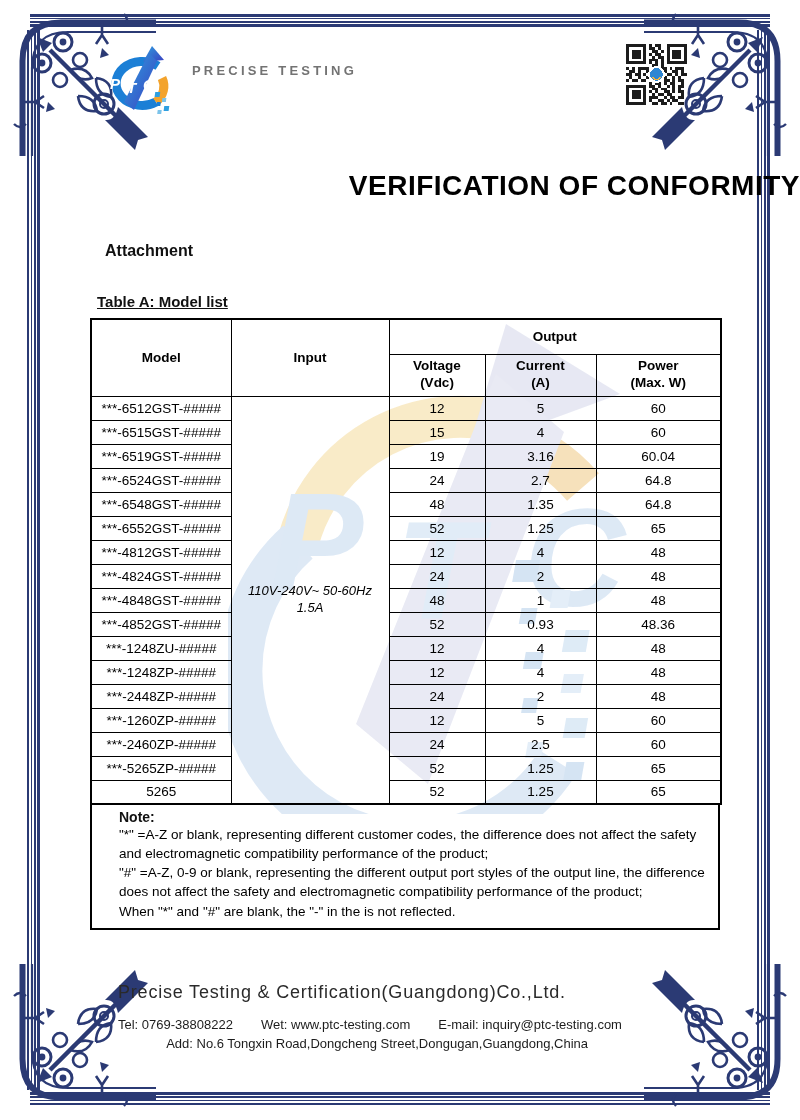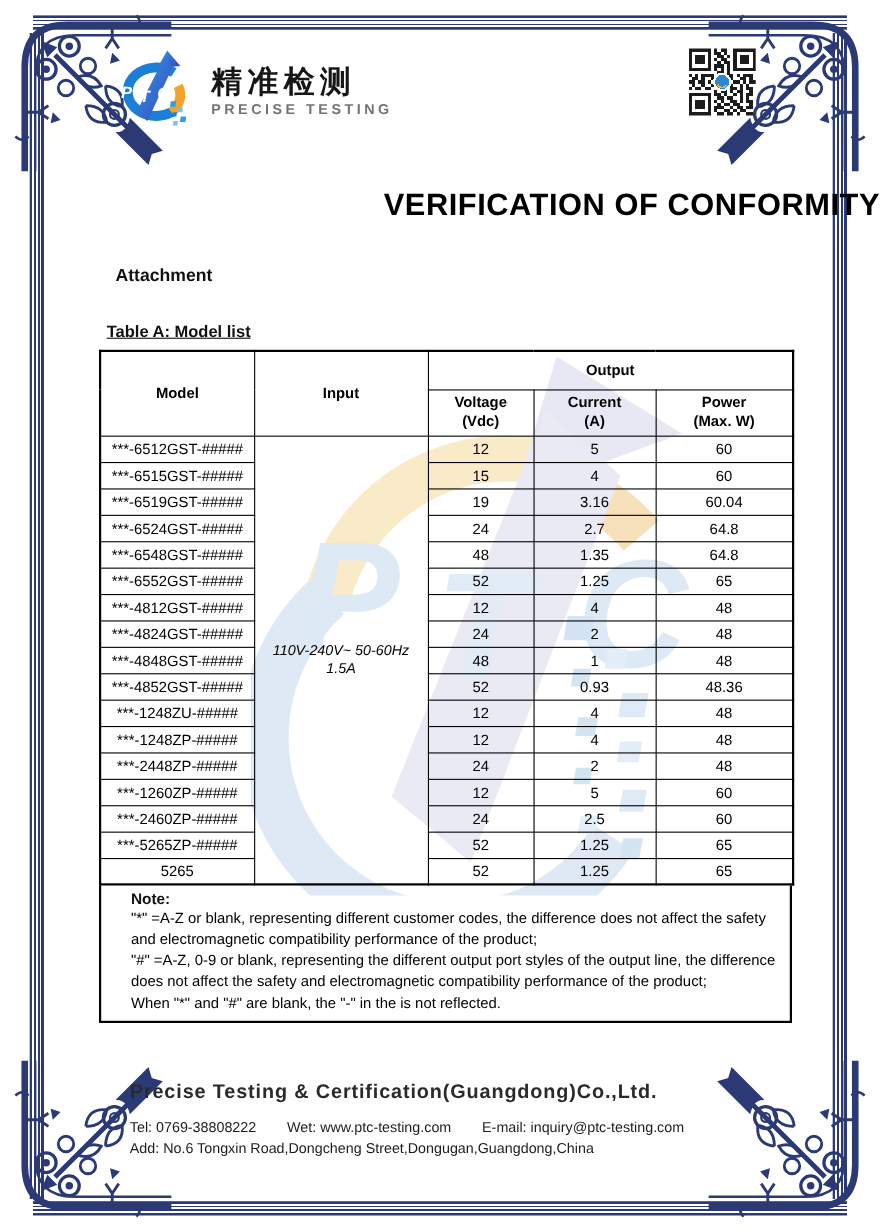--- a/index.html
+++ b/index.html
@@ -80,24 +80,24 @@
   .col-power { width:125px; }
   td.input-cell { font-size:13px; line-height:1.3;font-style:italic; }
 
   .note-box { position:absolute; left:90px; top:805px; width:630px; z-index:2;
     border:2px solid #000; border-top:none; padding:4px 9px 7px 27px; background:transparent; }
   .note-title { font-size:14px; font-weight:bold; }
   .note-line { font-size:13.5px; line-height:1.42; color:#000; }
 
   
   .footer { position:absolute; left:118px; top:982px; width:470px; z-index:5; }
-  .footer-company { text-align:right; font-size:18px; font-weight:bold; letter-spacing:0.8px;
+  .footer-company { text-align:left; font-size:18px; font-weight:normal; letter-spacing:0.8px;
     color:#2a2a2a; white-space:nowrap; }
   .footer-contact { display:flex; gap:28px; margin-top:14px; font-size:13px; color:#1c1c1c; white-space:nowrap; }
-  .footer-address { margin-top:4px; font-size:13px; color:#1c1c1c; white-space:nowrap; }
+  .footer-address { margin-top:4px; font-size:13px; color:#1c1c1c; white-space:nowrap;text-align:right; }
 </style>
 </head>
 <body>
 
 <div class="page">
 
   <svg width="0" height="0" style="position:absolute">
     <defs>
       <symbol id="corner-filigree" viewBox="0 0 150 150">
         <g stroke="#2b3a74" fill="none">
@@ -176,21 +176,20 @@
 
       <g fill="#2f9fe0" transform="skewX(-8)">
         <rect x="66" y="48" width="5" height="5"></rect>
         <rect x="74" y="54" width="4" height="4" fill="#7cc3ea"></rect>
         <rect x="69" y="58" width="4" height="4" fill="#1b7fd6"></rect>
         <rect x="77" y="62" width="5" height="5"></rect>
         <rect x="71" y="66" width="4" height="4" fill="#7cc3ea"></rect>
       </g>
     </svg>
     <div class="logo-text">
-      <div class="logo-zh">精准检测</div>
       <div class="logo-en">PRECISE TESTING</div>
     </div>
   </div>
 
   <div class="qr">
       <svg viewBox="0 0 21 21" shape-rendering="crispEdges">
         <rect x="0" y="0" width="1" height="1" fill="#1c1c1c"></rect>
         <rect x="1" y="0" width="1" height="1" fill="#1c1c1c"></rect>
         <rect x="2" y="0" width="1" height="1" fill="#1c1c1c"></rect>
         <rect x="3" y="0" width="1" height="1" fill="#1c1c1c"></rect>

